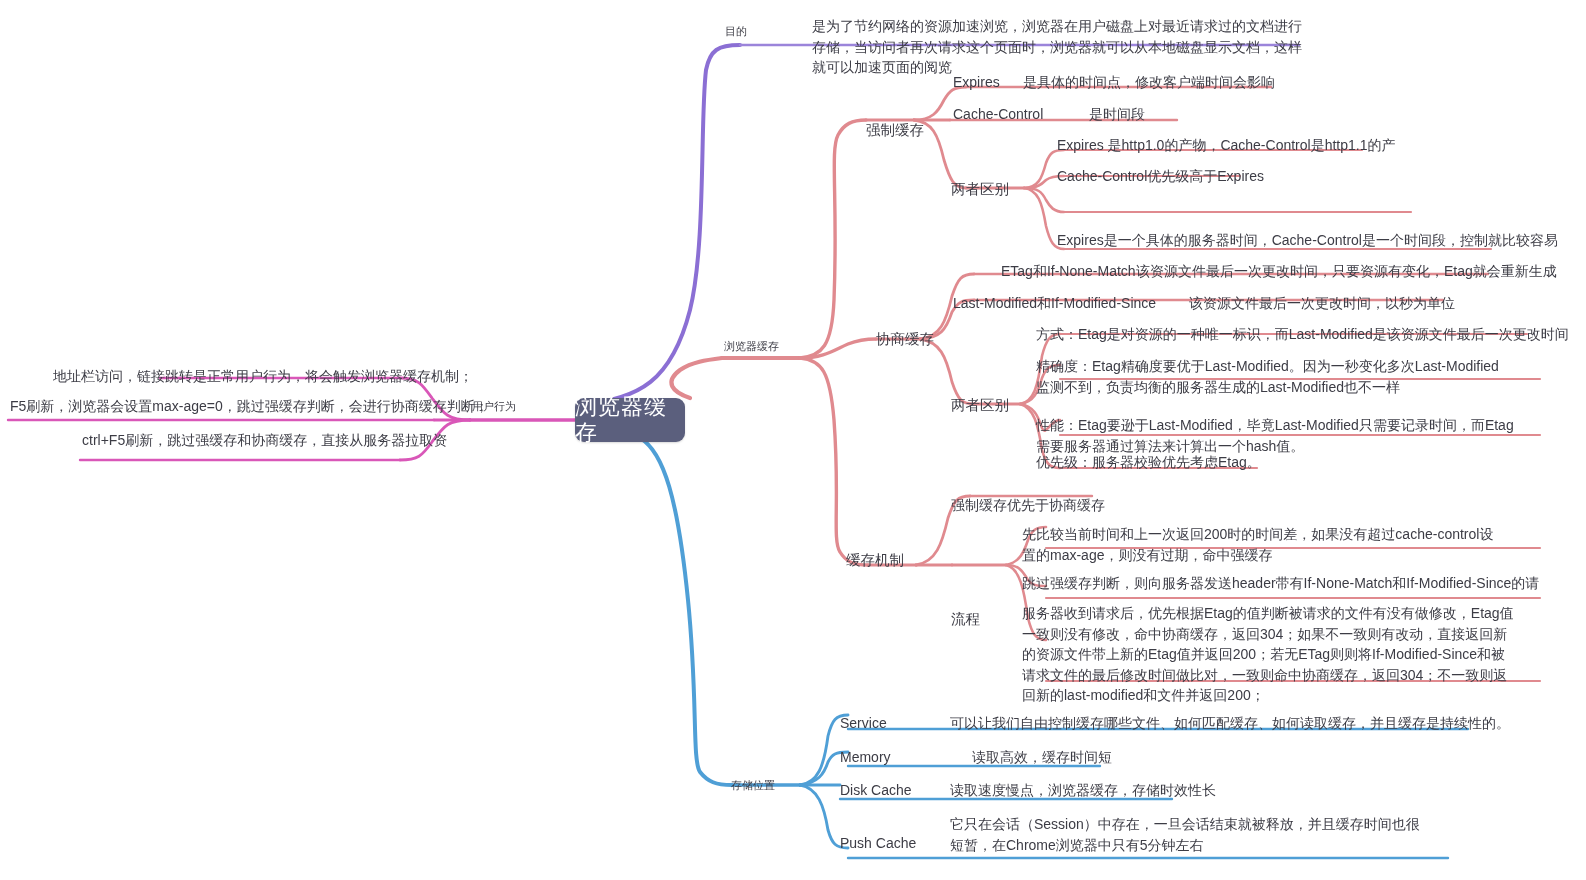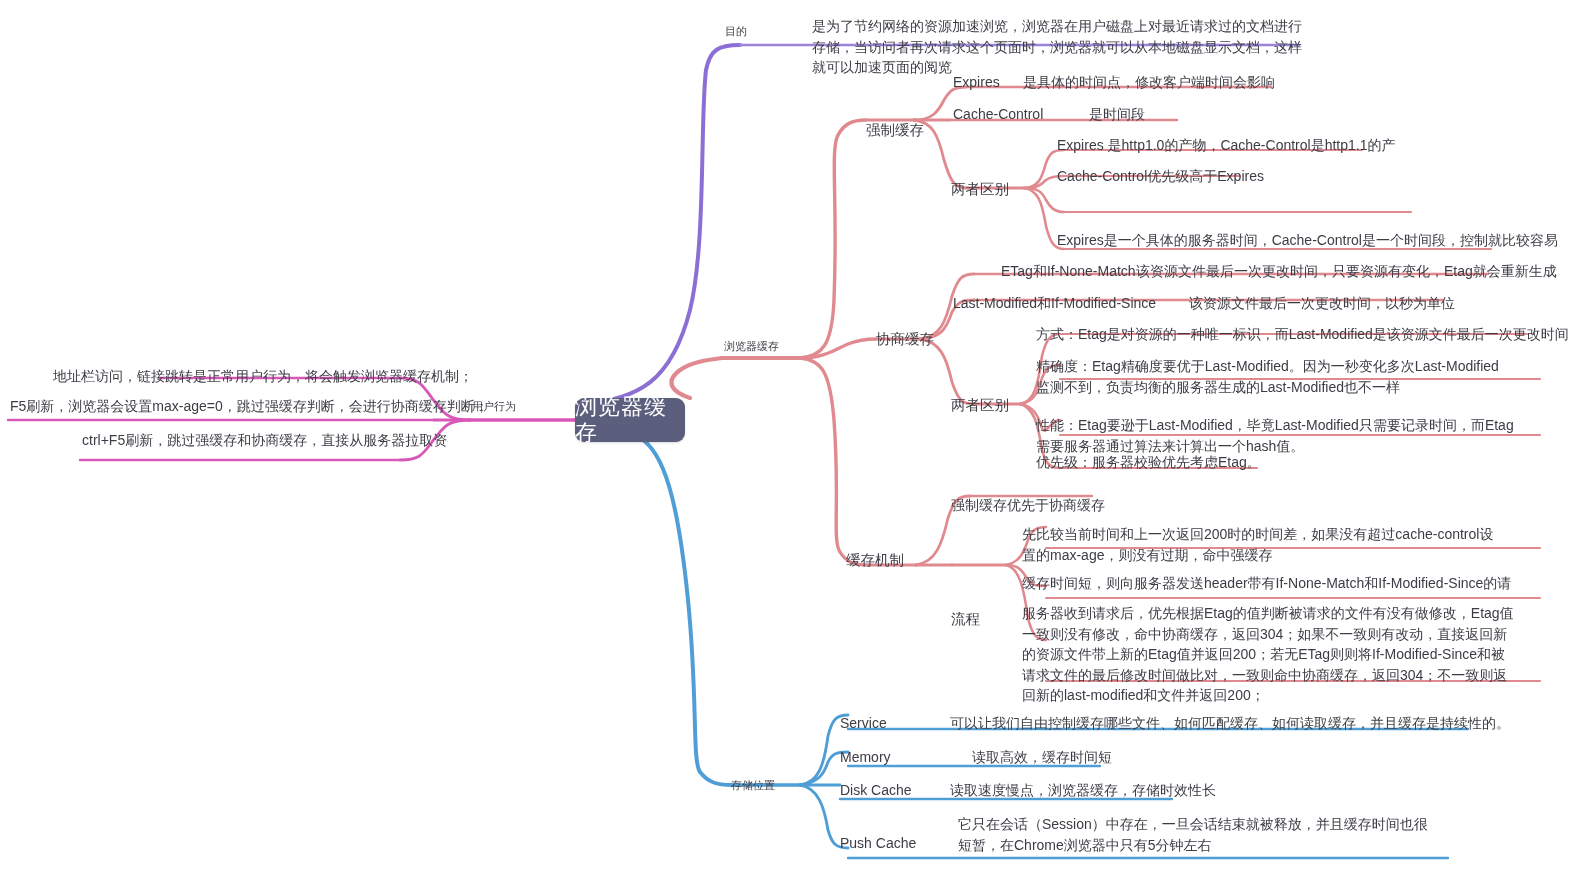--- a/index.html
+++ b/index.html
@@ -158,30 +158,30 @@
   <div class="node wrap leaf" style="left:1036px;top:356px;width:475px;">精确度：Etag精确度要优于Last-Modified。因为一秒变化多次Last-Modified监测不到，负责均衡的服务器生成的Last-Modified也不一样</div>
   <div class="node wrap leaf" style="left:1036px;top:407px;width:478px;margin-top:8px;">性能：Etag要逊于Last-Modified，毕竟Last-Modified只需要记录时间，而Etag需要服务器通过算法来计算出一个hash值。</div>
   <div class="node leaf" style="left:1036px;top:452px;">优先级：服务器校验优先考虑Etag。</div>
 
   <div class="node l3" style="left:846px;top:550px;">缓存机制</div>
 
   <div class="node leaf" style="left:951px;top:495px;">强制缓存优先于协商缓存</div>
 
   <div class="node l3" style="left:951px;top:609px;">流程</div>
   <div class="node wrap leaf" style="left:1022px;top:524px;width:480px;">先比较当前时间和上一次返回200时的时间差，如果没有超过cache-control设置的max-age，则没有过期，命中强缓存</div>
-  <div class="node leaf" style="left:1022px;top:573px;">缓存时间短，则向服务器发送header带有If-None-Match和If-Modified-Since的请</div>
+  <div class="node leaf" style="left:1022px;top:573px;">跳过强缓存判断，则向服务器发送header带有If-None-Match和If-Modified-Since的请</div>
   <div class="node wrap leaf" style="left:1022px;top:603px;width:492px;">服务器收到请求后，优先根据Etag的值判断被请求的文件有没有做修改，Etag值一致则没有修改，命中协商缓存，返回304；如果不一致则有改动，直接返回新的资源文件带上新的Etag值并返回200；若无ETag则则将If-Modified-Since和被请求文件的最后修改时间做比对，一致则命中协商缓存，返回304；不一致则返回新的last-modified和文件并返回200；</div>
 
   <div class="node l2" style="left:731px;top:775px;">存储位置</div>
 
   <div class="node leaf" style="left:840px;top:713px;">Service</div>
   <div class="node leaf" style="left:950px;top:713px;">可以让我们自由控制缓存哪些文件、如何匹配缓存、如何读取缓存，并且缓存是持续性的。</div>
 
   <div class="node leaf" style="left:840px;top:747px;">Memory</div>
   <div class="node leaf" style="left:972px;top:747px;text-align:right;">读取高效，缓存时间短</div>
 
   <div class="node leaf" style="left:840px;top:780px;">Disk Cache</div>
   <div class="node leaf" style="left:950px;top:780px;">读取速度慢点，浏览器缓存，存储时效性长</div>
 
   <div class="node leaf" style="left:840px;top:833px;">Push Cache</div>
-  <div class="node wrap leaf" style="left:950px;top:814px;width:482px;margin-left:8px;">它只在会话（Session）中存在，一旦会话结束就被释放，并且缓存时间也很短暂，在Chrome浏览器中只有5分钟左右</div>
+  <div class="node wrap leaf" style="left:950px;top:814px;width:482px;">它只在会话（Session）中存在，一旦会话结束就被释放，并且缓存时间也很短暂，在Chrome浏览器中只有5分钟左右</div>
 
 </div>
 
 </body></html>

